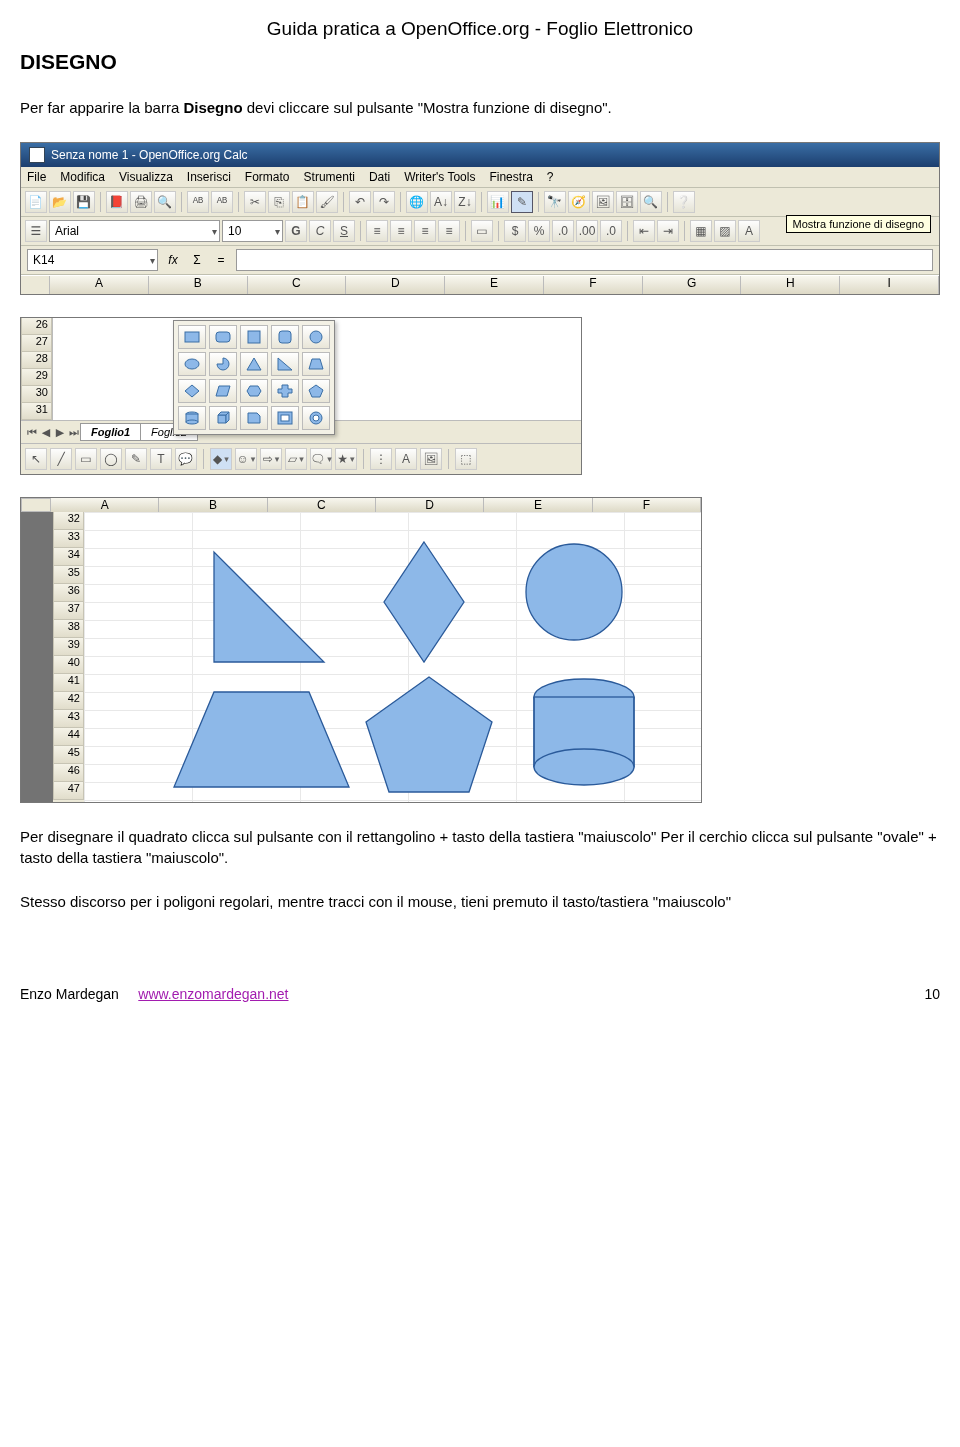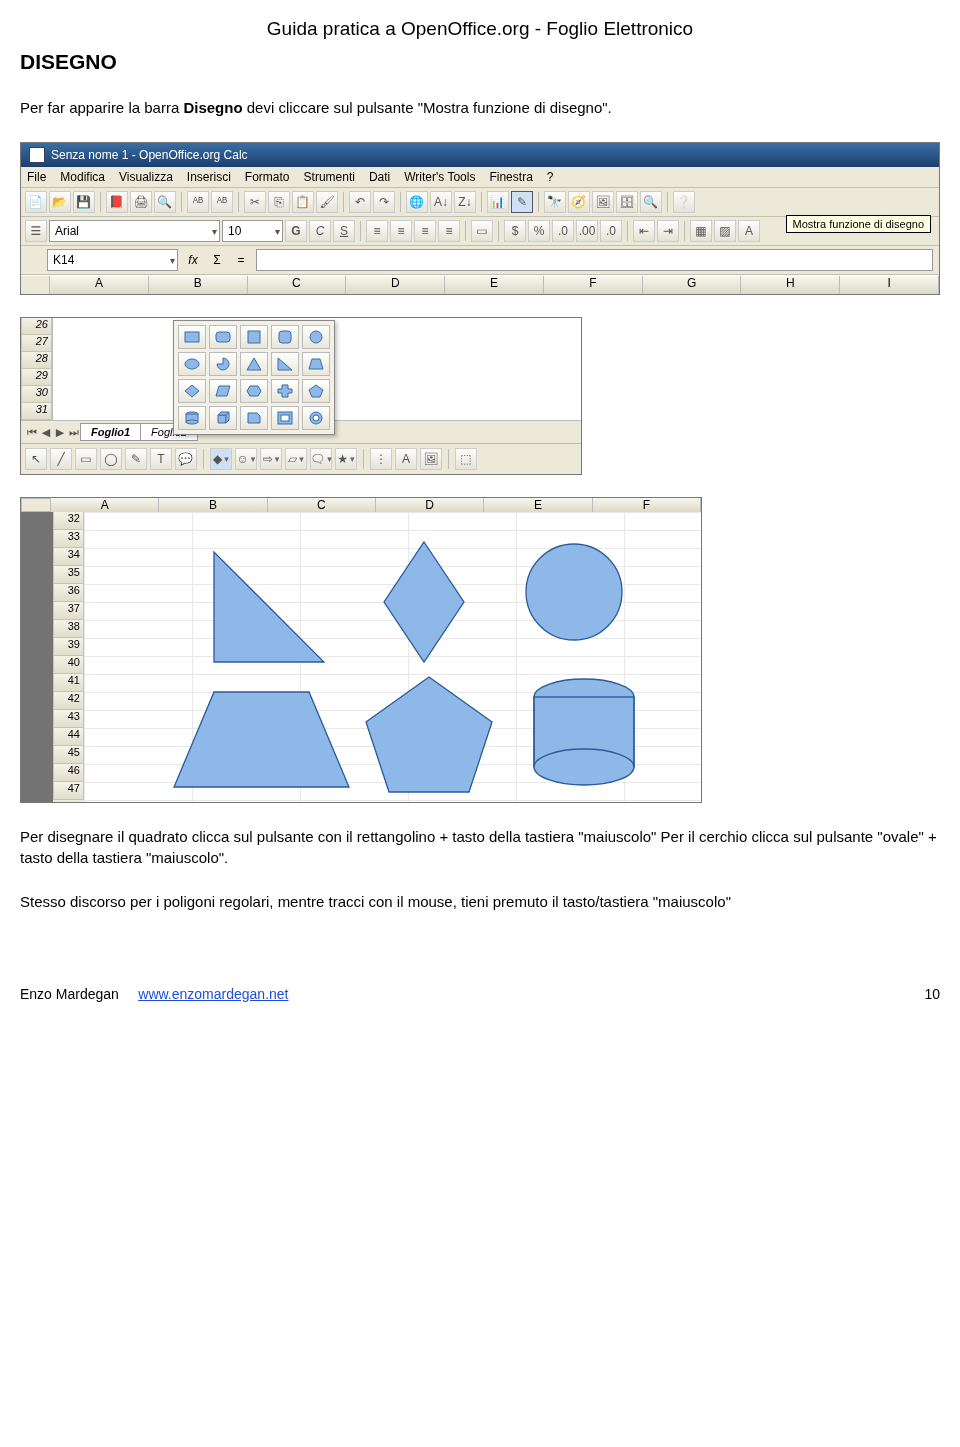--- a/index.html
+++ b/index.html
@@ -25,21 +25,21 @@
     margin: 10px 0 18px 0;
   }
   p { line-height: 1.35; margin: 24px 0; }
   .bold { font-weight: bold; }
   .footer {
     display: flex;
     justify-content: space-between;
     padding: 20px 20px 10px 20px;
     font-size: 14px;
   }
-  .footer a { color: #1d4ed8; text-decoration: underline; }
+  .footer a { color: #a21caf; text-decoration: underline; }
 
   
   .sshot {
     border: 1px solid #777;
     background: #737373;
     margin: 14px 0 22px 0;
     font-family: Tahoma, Arial, sans-serif;
     font-size: 12px;
     color: #000;
   }
@@ -80,39 +80,39 @@
   .sep { width:1px; height:20px; background:#bbb; margin:0 3px; }
   .combo {
     background:#fff; border:1px solid #999; height:20px;
     display:flex; align-items:center; padding:0 14px 0 5px;
     position:relative; font-size:12px;
   }
   .combo::after {
     content:"▾"; position:absolute; right:2px; color:#555; font-size:10px;
   }
   .cellref { display:flex; align-items:center; gap:6px; padding:3px 6px; background:#ece9d8; border-bottom:1px solid #c0c0b0;}
-  .cellref .combo { width:110px;margin-left:20px; }
+  .cellref .combo { width:110px; }
   .cellref .fx { width:18px; text-align:center; }
   .cellref .input { flex:1; background:#fff; border:1px solid #999; height:20px; }
   .colheads { display:flex; background:#ece9d8; border-top:1px solid #fff; }
   .colheads .rowhead { width:28px; border-right:1px solid #bbb; height:18px; }
   .colheads .ch {
     flex:1; text-align:center; border-right:1px solid #bbb;
     background:linear-gradient(#f8f7ef,#ddd9c6); font-size:12px;
   }
   .tooltip-box {
     position:absolute; right:8px; top:72px;
     background:#ffffe1; border:1px solid #000; padding:2px 6px; font-size:11px;
     white-space:nowrap;
   }
   .sshot1-wrap { position:relative; }
 
   
   .sshot2 { width:560px; }
-  .sheetrows { display:flex;font-style:italic; }
+  .sheetrows { display:flex; }
   .rownums { background:#ece9d8; }
   .rownums div {
     width:26px; height:16px; font-size:11px; text-align:right;
     padding-right:3px; border:1px solid #c7c4b4; border-top:none;
     background:linear-gradient(#f5f3e8,#e1ddcb);
   }
   .rowarea { flex:1; background:#fff; position:relative; border-left:1px solid #bbb;}
   .palette {
     position:absolute; left:120px; top:2px;
     background:#f3f1e6; border:1px solid #888; padding:4px;

